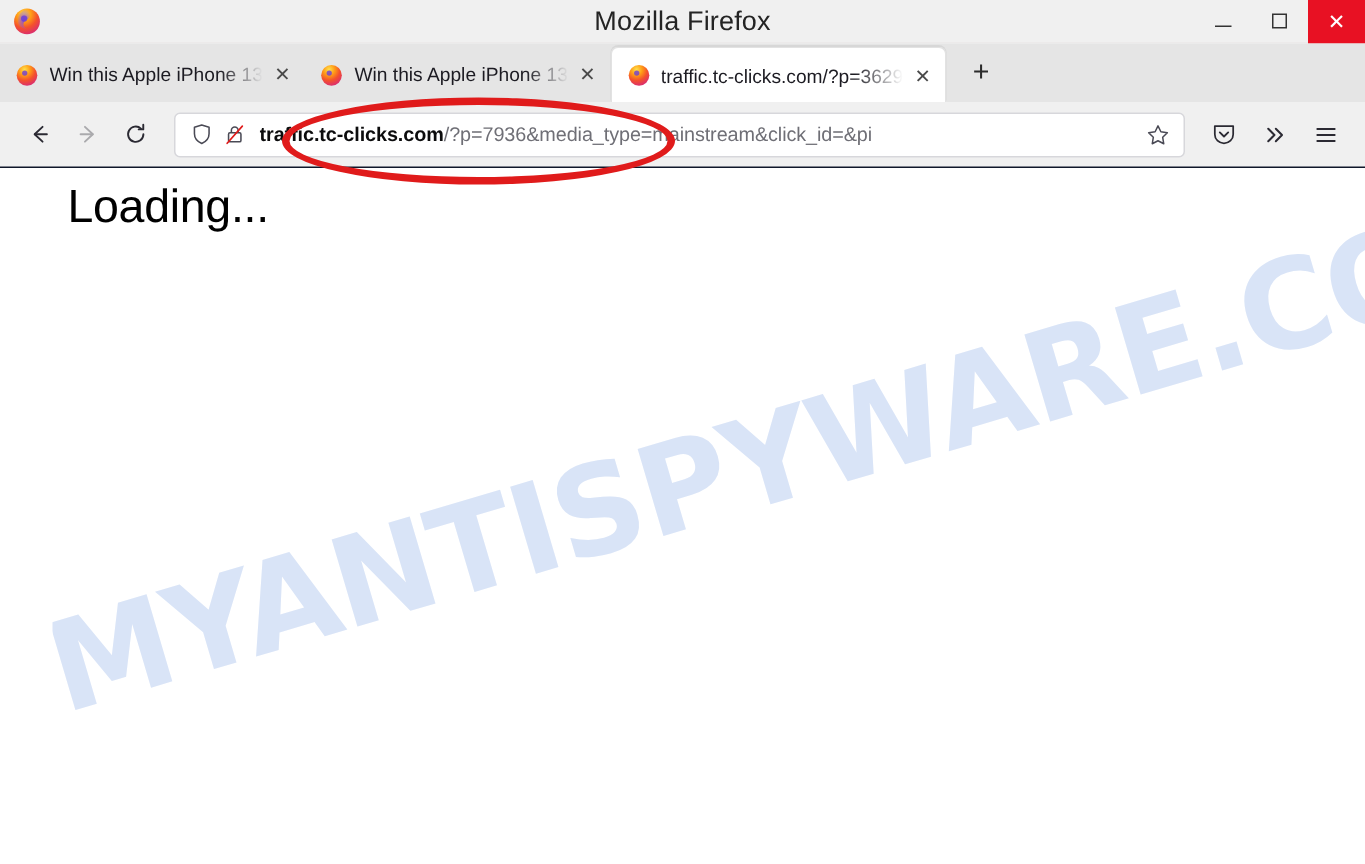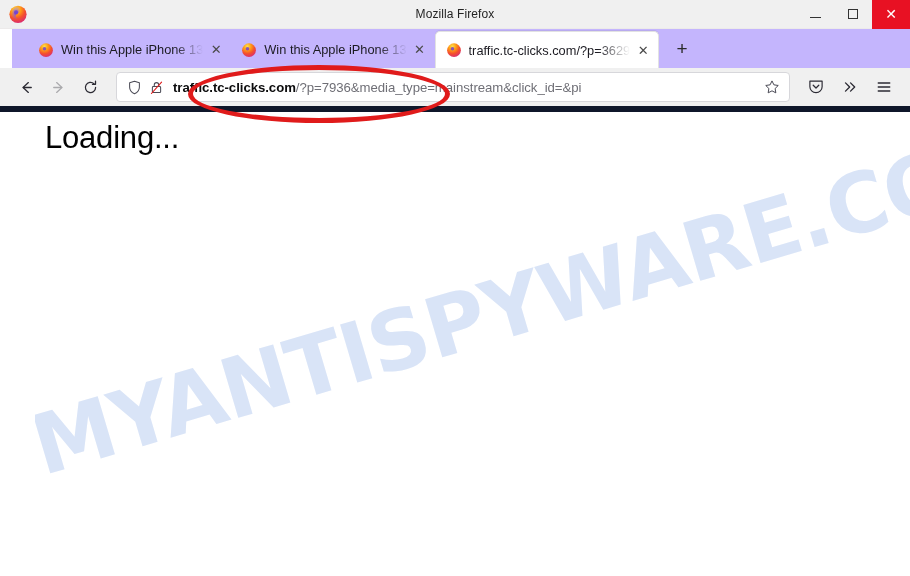--- a/index.html
+++ b/index.html
@@ -39,21 +39,21 @@
     margin-left: 4px;
     display: flex;
     align-items: center;
     justify-content: center;
   }
   .ff-logo { display: block; }
   .titlebar-title {
     position: absolute;
     left: 0; right: 0;
     text-align: center;
-    font-size: 12px;
+    font-size: 18px;
     color: #242424;
     letter-spacing: .1px;
     pointer-events: none;
   }
   .winbtns {
     margin-left: auto;
     display: flex;
     align-items: stretch;
     height: 29px;
   }
@@ -72,26 +72,25 @@
   }
   .winbtn .sq-max {
     width: 10px; height: 10px; border: 1px solid #333; display: block;
   }
   .winbtn .x-close { color: #fff; font-size: 14px; line-height: 1; font-weight: 400;}
 
   
   .tabstrip {
     height: 39px;
     flex: 0 0 39px;
-    background: #c4b5fd;
+    background: #e5e5e5;
     display: flex;
     align-items: flex-end;
-    padding-left: 16px;
+    padding-left: 0;
     position: relative;
-    margin-left: 12px;
   }
   .tab {
     position: relative;
     height: 37px;
     display: flex;
     align-items: center;
     padding: 0 6px 0 10px;
     font-size: 12.8px;
     color: #1a1a1a;
     max-width: 230px;
@@ -141,21 +140,21 @@
   }
 
   
   .navbar {
     height: 44px;
     flex: 0 0 44px;
     background: #f0f0f0;
     display: flex;
     align-items: center;
     padding: 0 10px;
-    border-bottom: 6px solid #0f172a;
+    border-bottom: 1px solid #0f172a;
   }
   .navbtn {
     width: 32px; height: 32px;
     display: flex; align-items: center; justify-content: center;
     border-radius: 4px;
     cursor: default;
     flex: 0 0 32px;
   }
   .navbtn.disabled { opacity: .35; }
 

